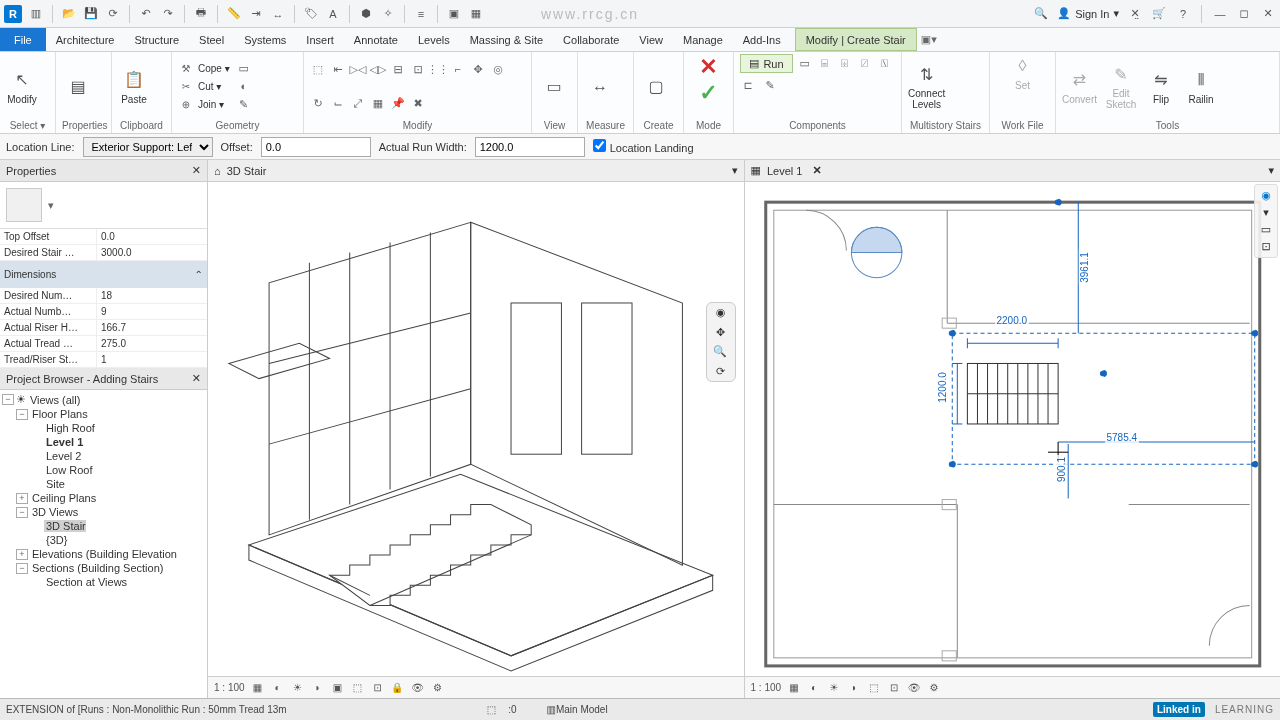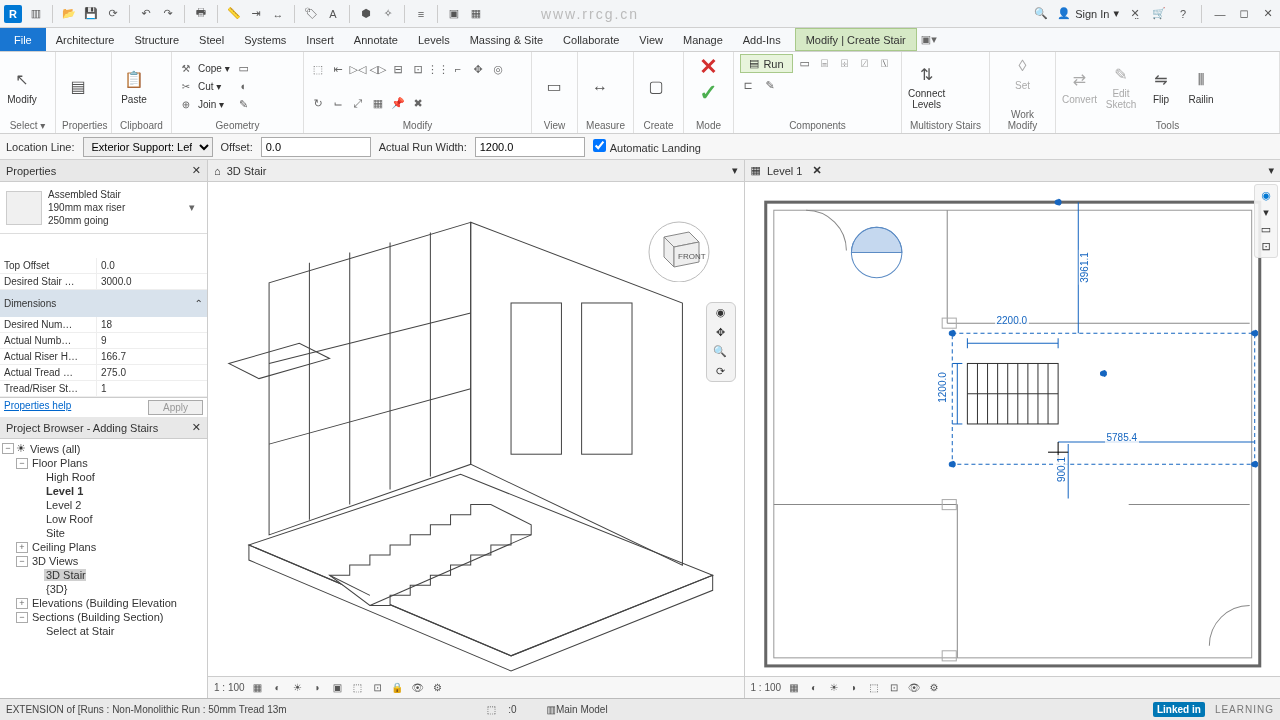--- a/index.html
+++ b/index.html
@@ -34,21 +34,21 @@
 .leftcol { width: 208px; display: flex; flex-direction: column; border-right: 1px solid #ccc; }
 .panel-hdr { height: 22px; background: #e8e8e8; border-bottom: 1px solid #ccc; display: flex; align-items: center; padding: 0 6px; font-size: 11px; color: #333; }
 .panel-hdr .x { margin-left: auto; cursor: pointer; }
 .proptype { padding: 6px; display: flex; align-items: center; gap: 6px; border-bottom: 1px solid #ddd; }
 .proptype .thumb { width: 36px; height: 34px; background: #f0f0f0; border: 1px solid #ccc; }
 .proptype .desc { flex: 1; font-size: 10px; line-height: 1.3; }
 .proptype .dd { width: 12px; color: #666; }
 .propfilter { display: flex; align-items: center; padding: 2px 4px; gap: 4px; border-bottom: 1px solid #ddd; }
 .propfilter select { flex: 1; height: 20px; font-size: 11px; }
 .edit-type { display: flex; align-items: center; gap: 4px; font-size: 10px; border: 1px solid #aaa; padding: 1px 4px; }
-.propgrid { font-size: 10px; margin-top: 24px; }
+.propgrid { font-size: 10px; }
 .propgrid .grp { background: #d8e2ec; padding: 8px 4px; font-weight: 500; display: flex; }
 .propgrid .grp .chev { margin-left: auto; }
 .propgrid .row { display: flex; border-bottom: 1px solid #eee; }
 .propgrid .k { width: 96px; padding: 2px 4px; overflow: hidden; white-space: nowrap; text-overflow: ellipsis; }
 .propgrid .v { flex: 1; padding: 2px 4px; border-left: 1px solid #eee; }
 .prop-help { display: flex; padding: 2px 4px; border-top: 1px solid #ccc; font-size: 10px; }
 .prop-help a { color: #0066cc; text-decoration: underline; }
 .prop-help .apply { margin-left: auto; border: 1px solid #aaa; padding: 1px 14px; background: #f0f0f0; color: #999; }
 .browser { flex: 1; overflow: hidden; font-size: 11px; }
 .tree { padding: 2px; }
@@ -273,21 +273,21 @@
       </div>
     <div class="lbl">Multistory Stairs</div>
   </div>
   <div class="rgroup" style="width:66px">
     <div class="body" style="flex-direction:column; gap:2px;">
       <div class="rbtn">
           <span class="ico" style="color:#aaa">◊</span>
           <span class="t" style="color:#aaa">Set</span>
         </div>
     </div>
-    <div class="lbl">Work Modify</div>
+    <div class="lbl">Work File</div>
   </div>
   <div class="rgroup" style="flex:1">
     <div class="body" style="gap:8px;">
       <div class="rbtn">
           <span class="ico" style="color:#aaa">⇄</span>
           <span class="t" style="color:#aaa">Convert</span>
         </div>
       <div class="rbtn">
           <span class="ico" style="color:#aaa">✎</span>
           <span class="t" style="color:#aaa; white-space:pre-line">Edit
@@ -306,37 +306,32 @@
   </div>
 </div>
 
 <div class="optbar">
   <span>Location Line:</span>
   <select style="width:130px"><option>Exterior Support: Left</option></select>
   <span>Offset:</span>
   <input type="text" style="width: 110px;" value="0.0">
   <span>Actual Run Width:</span>
   <input type="text" style="width: 110px;" value="1200.0">
-  <label><input type="checkbox" checked="" style=""><span>Automatic Landing</span></label>
+  <label><input type="checkbox" checked="" style=""><span>Location Landing</span></label>
 </div>
 
 <div class="main">
 
   <div class="leftcol">
     <div class="panel-hdr">
       <span>Properties</span>
         <span class="x">✕</span>
     </div>
     <div class="proptype">
       <div class="thumb"></div>
-      <div class="desc">
-        <div>Assembled Stair</div>
-        <div>190mm max riser</div>
-        <div>250mm going</div>
-      </div>
       <div class="dd">▾</div>
     </div>
     <div class="propgrid">
       <div class="row">
           <div class="k">Top Offset</div>
           <div class="v">0.0</div>
         </div>
       <div class="row">
           <div class="k">Desired Stair …</div>
           <div class="v">3000.0</div>
@@ -358,24 +353,20 @@
           <div class="v">166.7</div>
         </div>
       <div class="row">
           <div class="k">Actual Tread …</div>
           <div class="v">275.0</div>
         </div>
       <div class="row">
           <div class="k">Tread/Riser St…</div>
           <div class="v">1</div>
         </div>
-    </div>
-    <div class="prop-help">
-      <a>Properties help</a>
-      <span class="apply">Apply</span>
     </div>
 
     <div class="panel-hdr">
       <span>Project Browser - Adding Stairs</span>
         <span class="x">✕</span>
     </div>
     <div class="browser">
       <div class="tree">
         <div class="node" style="padding-left:0">
             <span class="exp">−</span>
@@ -417,21 +408,21 @@
           </div>
         <div class="node" style="padding-left:14px">
             <span class="exp">+</span>
             <span class="lbl2">Elevations (Building Elevation</span>
           </div>
         <div class="node" style="padding-left:14px">
             <span class="exp">−</span>
             <span class="lbl2">Sections (Building Section)</span>
           </div>
         <div class="node" style="padding-left:42px">
-            <span class="lbl2">Select at Stair</span>
+            <span class="lbl2">Section at Views</span>
           </div>
       </div>
     </div>
   </div>
 
   <div class="viewpane">
     <div class="viewtab">
       <span>⌂</span>
       <span>3D Stair</span>
       <span style="flex:1"></span>
@@ -458,31 +449,20 @@
 
           <path d="M20 180 L90 160 L120 175 L50 195 Z"></path>
 
           <g transform="translate(120 320)">
             <path d="M0 70 L20 70 L20 60 L40 60 L40 50 L60 50 L60 40 L80 40 L80 30 L100 30 L100 20 L120 20 L120 10 L140 10 L140 0 L160 0 L200 20 L200 30 L180 30 L180 40 L160 40 L160 50 L140 50 L140 60 L120 60 L120 70 L100 70 L100 80 L80 80 L80 90 L60 90 L60 100 L40 100 Z" fill="#fff"></path>
             <line x1="0" y1="70" x2="40" y2="90"></line>
               <line x1="40" y1="100" x2="200" y2="30"></line>
           </g>
         </g>
       </svg>
-      <div class="viewcube">
-        <svg width="70" height="70" viewBox="0 0 70 70">
-          <circle cx="35" cy="40" r="30" fill="none" stroke="#bbb"></circle>
-          <g stroke="#888" fill="#eee">
-            <path d="M20 25 L45 20 L55 30 L30 35 Z"></path>
-            <path d="M20 25 L30 35 L30 55 L20 45 Z"></path>
-            <path d="M30 35 L55 30 L55 50 L30 55 Z"></path>
-          </g>
-          <text x="34" y="47" font-size="8" fill="#555">FRONT</text>
-        </svg>
-      </div>
       <div class="navwheel">
         <span>◉</span>
         <span>✥</span>
         <span>🔍</span>
         <span>⟳</span>
       </div>
     </div>
     <div class="viewctrl">
       <span>1 : 100</span>
       <span class="ico">▦</span>

